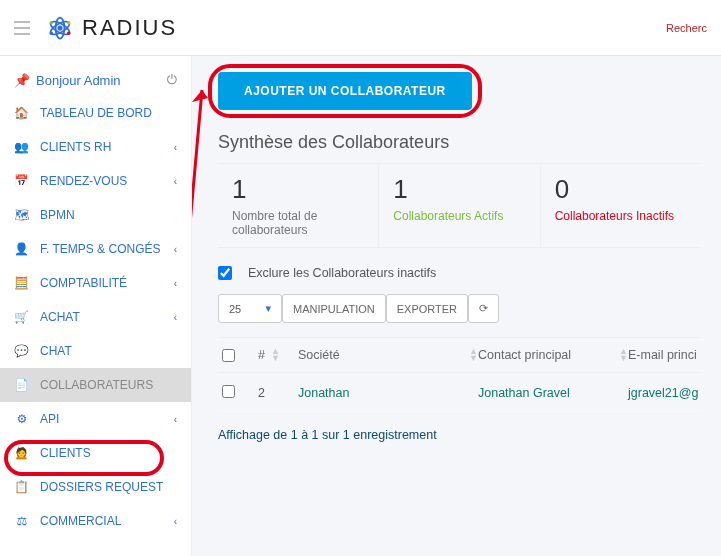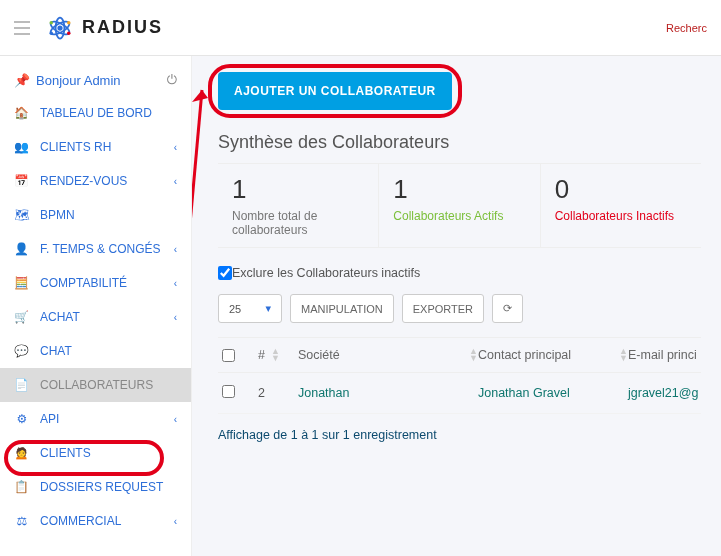--- a/index.html
+++ b/index.html
@@ -1,48 +1,48 @@
 <!DOCTYPE html>
 <html><head>
 <meta charset="utf-8">
 <style>
 *{box-sizing:border-box;margin:0;padding:0;font-family:Arial,Helvetica,sans-serif}
 body{background:#f5f6fa;color:#444;font-size:13px;overflow:hidden}
 .topbar{height:56px;background:#fff;border-bottom:1px solid #e5e5e5;display:flex;align-items:center;padding:0 14px}
 .burger{width:16px;color:#bbb;margin-right:16px}
 .logo{display:flex;align-items:center;gap:8px}
-.logo-text{font-weight:700;letter-spacing:2px;font-size:18px;color:#222}
+.logo-text{font-weight:400;letter-spacing:2px;font-size:22px;color:#222}
 .logo-mark svg{width:28px;height:28px}
 .search{margin-left:auto;color:#b91c1c;font-size:11px}
 .layout{display:flex;height:calc(556px - 56px)}
 .sidebar{width:192px;background:#fff;border-right:1px solid #eee;padding-top:8px;overflow:hidden}
 .sb-head{display:flex;align-items:center;padding:8px 14px;color:#2e6fd8;font-size:13px}
 .sb-head .pwr{margin-left:auto;color:#888}
 .sb-item{display:flex;align-items:center;gap:10px;padding:10px 14px;color:#2e6fd8;font-size:12px;cursor:pointer;position:relative}
 .sb-item .chev{margin-left:auto;color:#2e6fd8;font-size:10px}
 .sb-item.active{background:#dcdcdc;color:#888}
 .sb-item.active .ico, .sb-item.active .chev{color:#888}
 .ico{width:16px;display:inline-flex;justify-content:center;color:#2e6fd8}
 .ring-sb{position:absolute;left:4px;top:384px;width:160px;height:36px;border:4px solid #e2001a;border-radius:18px;pointer-events:none}
 .content{flex:1;padding:16px 20px 16px 26px;overflow:hidden;position:relative}
 .add-wrap{position:relative;display:inline-block;margin-bottom:22px}
-.add-btn{background:#009fe3;color:#fff;border:none;border-radius:4px;padding:12px 16px;font-size:12px;font-weight:700;letter-spacing:.5px}
+.add-btn{background:#009fe3;color:#fff;border:none;border-radius:4px;padding:12px 26px;font-size:12px;font-weight:700;letter-spacing:.5px}
 .ring-btn{position:absolute;left:-10px;top:-8px;right:-10px;bottom:-8px;border:4px solid #e2001a;border-radius:22px;pointer-events:none}
 .arrow-line{position:absolute;pointer-events:none;z-index:5}
 .panel-title{font-size:18px;color:#555;margin-bottom:10px}
 .stats{display:flex;border-top:1px solid #eee;border-bottom:1px solid #eee;margin-bottom:18px}
 .stat{flex:1;padding:10px 14px;border-right:1px solid #eee}
 .stat:last-child{border-right:none}
 .stat .num{font-size:26px;color:#333;margin-bottom:4px}
 .stat .lbl{font-size:12px;color:#777}
 .stat.green .lbl{color:#7bbf3a}
 .stat.red .lbl{color:#e2001a}
-.chkrow{display:flex;align-items:center;gap:0;margin:6px 0 14px;font-size:12.5px;color:#555}
+.chkrow{display:flex;align-items:center;gap:16px;margin:6px 0 14px;font-size:12.5px;color:#555}
 .chkrow input{width:14px;height:14px}
-.tools{display:flex;gap:8px;margin-bottom:14px}
+.tools{display:flex;margin-bottom:14px}
 .sel,.btn2{border:1px solid #ccc;background:#fff;border-radius:3px;padding:7px 10px;font-size:11px;color:#666;display:flex;align-items:center;gap:6px}
 .sel{width:64px;justify-content:space-between;color:#555}
 .table{width:100%;font-size:12.5px;color:#555}
 .thead,.trow{display:grid;grid-template-columns:36px 40px 180px 150px 120px;align-items:center}
 .thead{border-top:1px solid #eee;border-bottom:1px solid #eee;padding:10px 4px;color:#666}
 .th{display:flex;align-items:center;gap:6px}
 .sort{color:#ccc;font-size:9px;line-height:7px}
 .trow{padding:12px 4px;border-bottom:1px solid #f2f2f2}
 .link{color:#0f766e}
 .foot{margin-top:14px;font-size:12.5px;color:#0c4a6e}

